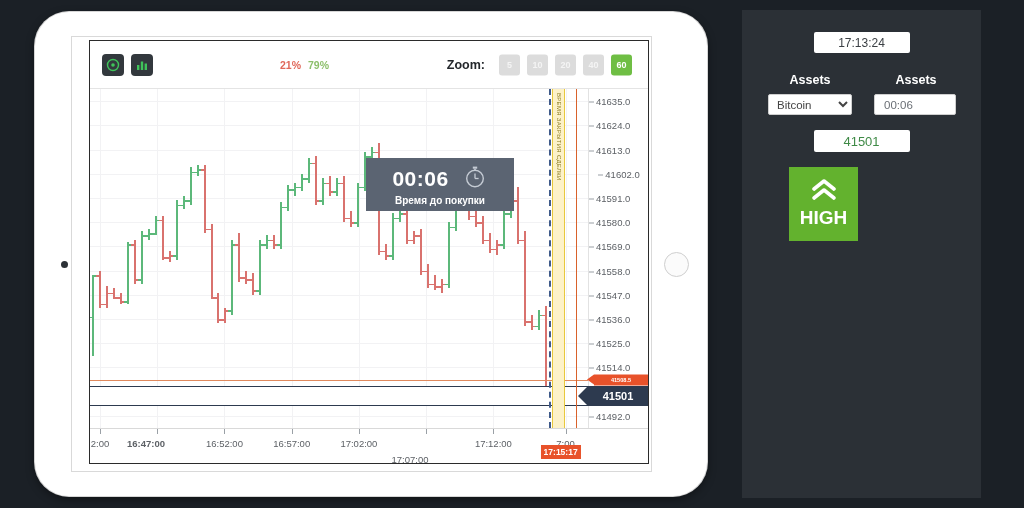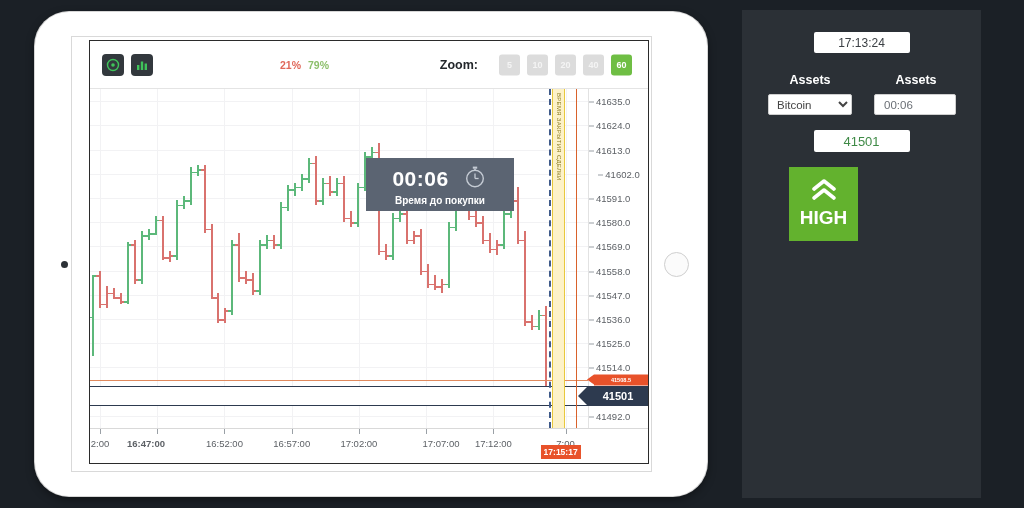--- a/index.html
+++ b/index.html
@@ -65,21 +65,21 @@
     position:absolute; left:0; right:0; top:0; bottom:0;
     display:flex; align-items:center; justify-content:center;
     color:#fff; font-size:11px; font-weight:bold; letter-spacing:.1px;
     text-shadow:0 1px 1px rgba(0,0,0,.25);
   }
 
   #zoom-wrap{
     position:absolute; right:16px; top:50%; transform:translateY(-50%);
     display:flex; align-items:center; gap:7px;
   }
-  #zoom-label{ font-size:12.5px; font-weight:bold; color:#23272b; margin-right:14px; }
+  #zoom-label{ font-size:12.5px; font-weight:bold; color:#23272b; margin-right:7px; }
   .zoom-btn{
     width:21px; height:21px; border-radius:3px; background:#dcdcdc;
     color:#f4f4f4; font-size:9px; font-weight:bold;
     display:flex; align-items:center; justify-content:center; cursor:pointer;
   }
   .zoom-btn.active{ background:#6fbe44; color:#fff; }
 
   
   #plot-area{ flex:1; position:relative; background:#fff; overflow:hidden; }
   #plot-canvas{
@@ -519,21 +519,21 @@
         <div class="x-tick" style="left: 9.96px;">2:00</div>
         <div class="x-tickmark" style="left: 67.23px;"></div>
         <div class="x-tick" style="left: 56px; font-weight: bold;">16:47:00</div>
         <div class="x-tickmark" style="left: 134.46px;"></div>
         <div class="x-tick" style="left: 134.46px;">16:52:00</div>
         <div class="x-tickmark" style="left: 201.69px;"></div>
         <div class="x-tick" style="left: 201.69px;">16:57:00</div>
         <div class="x-tickmark" style="left: 268.92px;"></div>
         <div class="x-tick" style="left: 268.92px;">17:02:00</div>
         <div class="x-tickmark" style="left: 336.15px;"></div>
-        <div class="x-tick" style="left: 351px;">17:07:00</div>
+        <div class="x-tick" style="left: 320px; margin-top: 16px;">17:07:00</div>
         <div class="x-tickmark" style="left: 403.38px;"></div>
         <div class="x-tick" style="left: 403.38px;">17:12:00</div>
         <div class="x-tickmark" style="left: 475.59px;"></div>
         <div class="x-tick" style="left: 475.59px;">7:00</div>
         <div id="time-tag" style="left: 470.61px;">17:15:17</div>
       </div>
 
     <div id="countdown-box">
       <div id="countdown-row">
         <span id="countdown-time">00:06</span>

